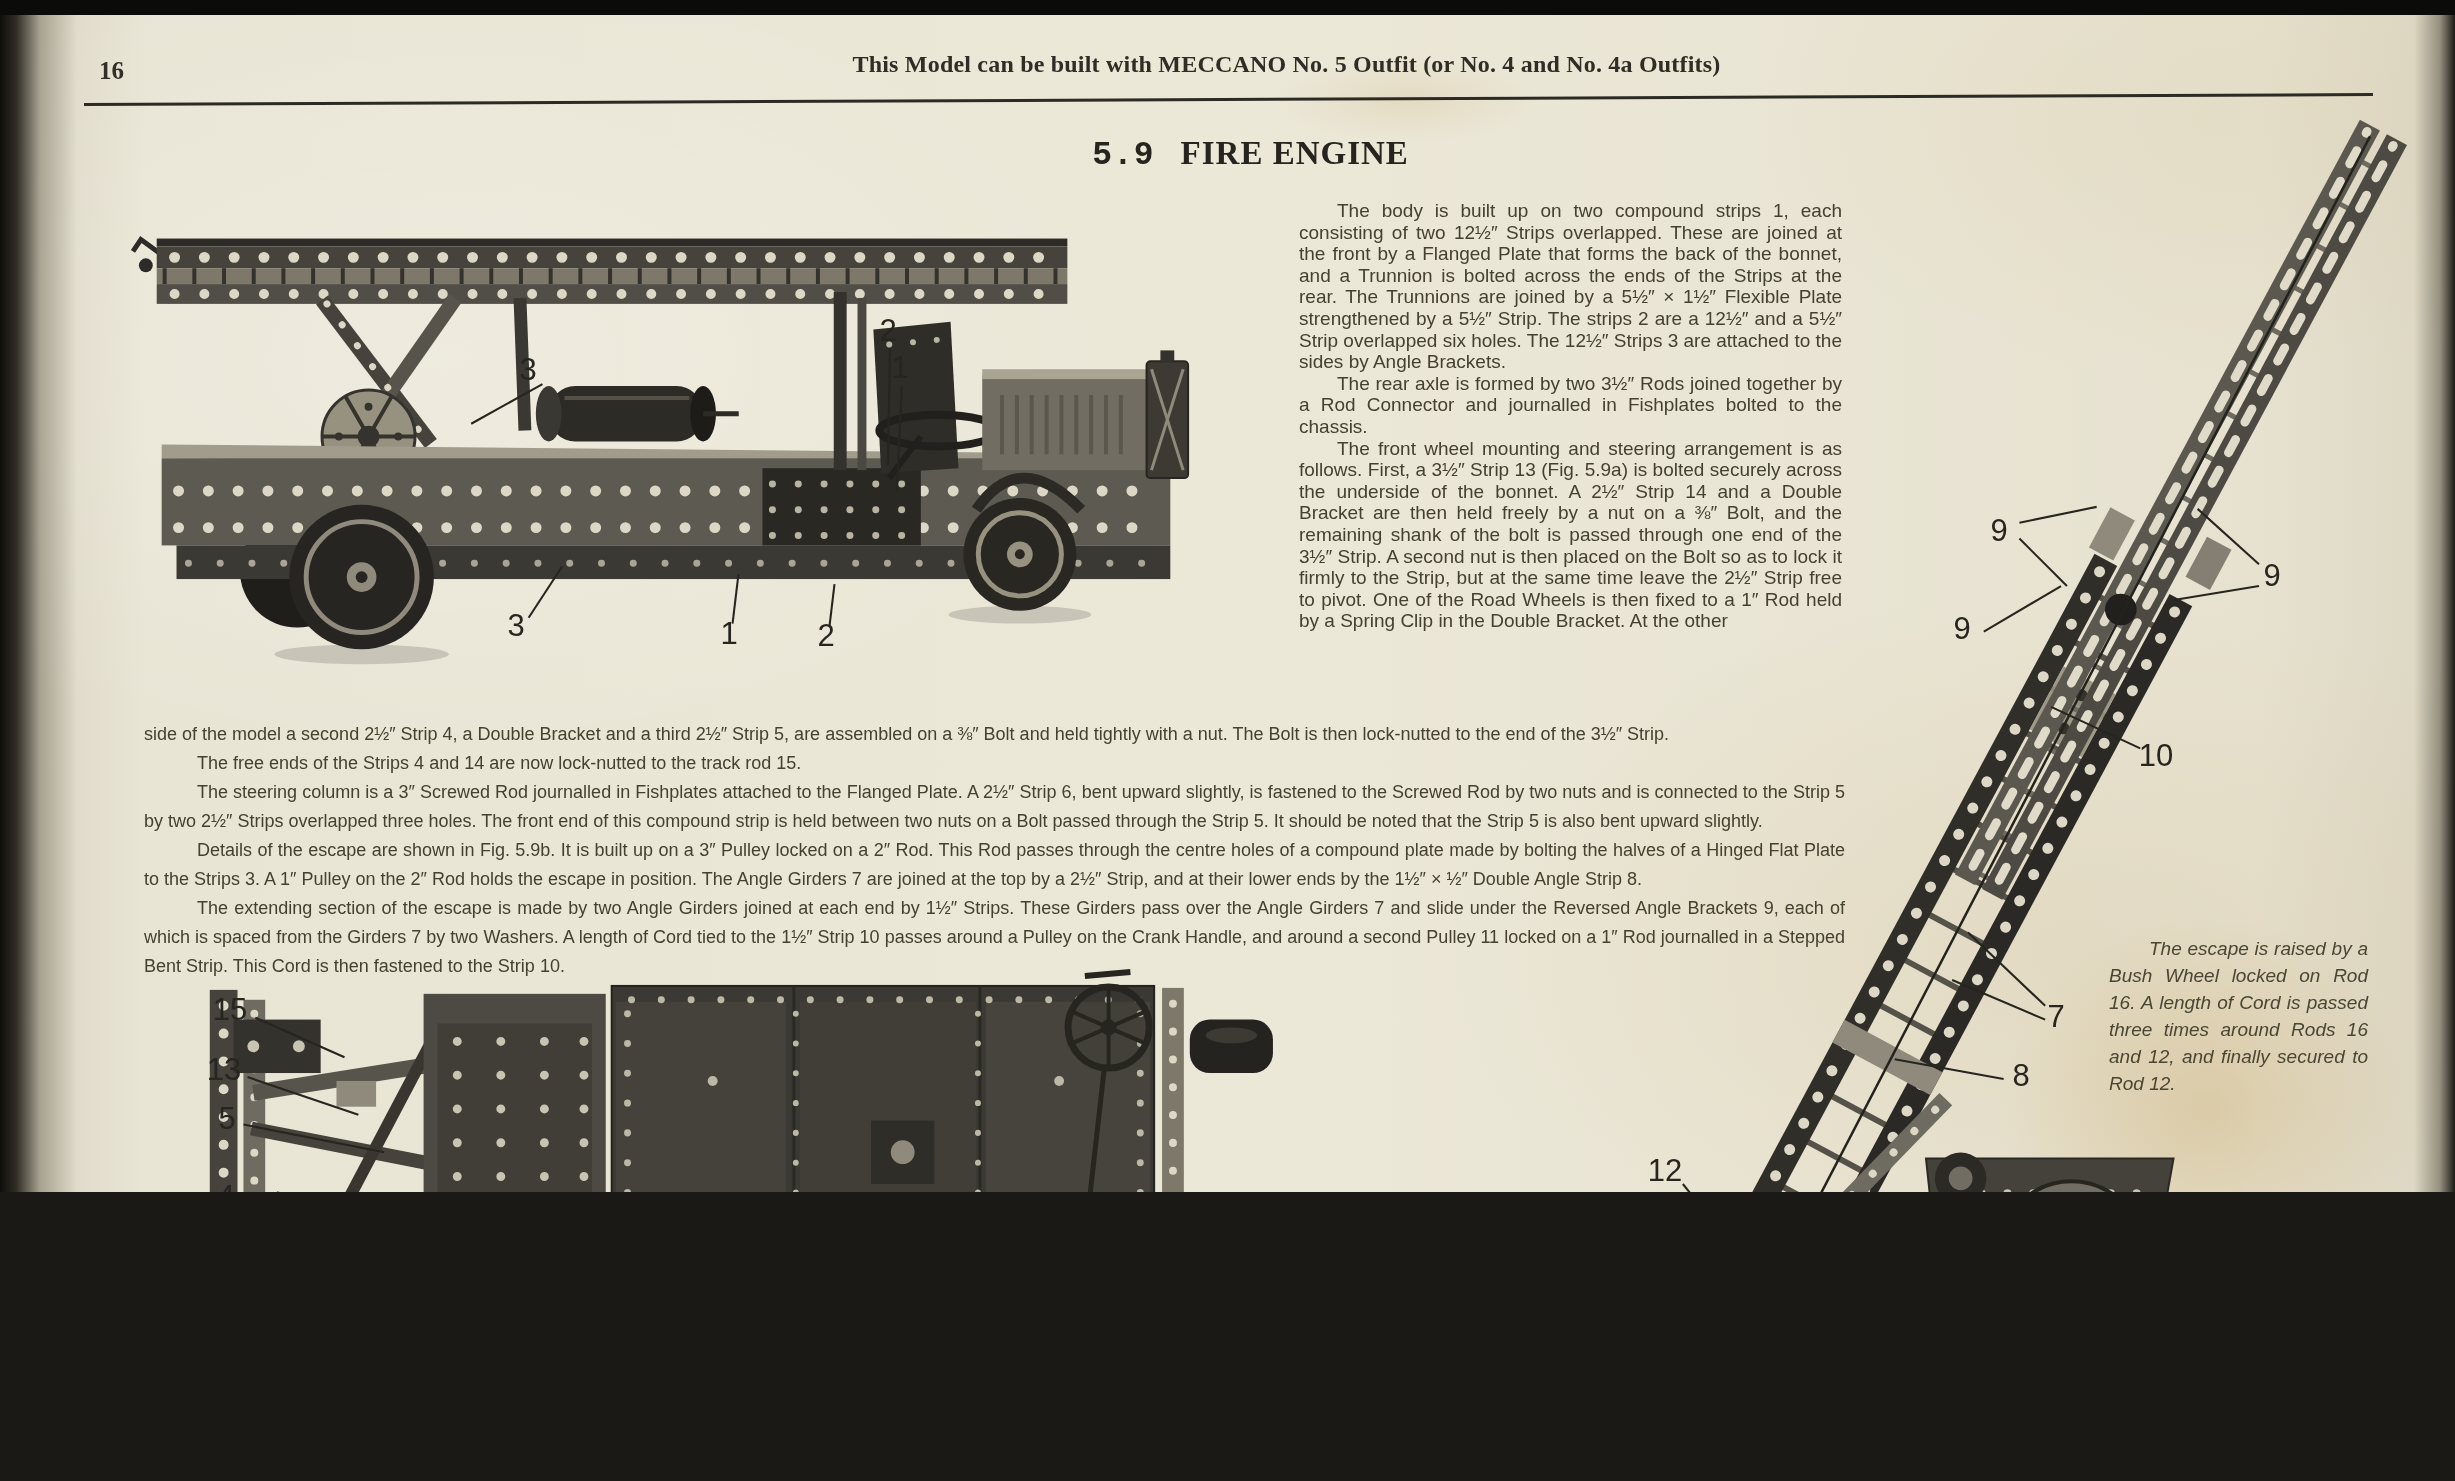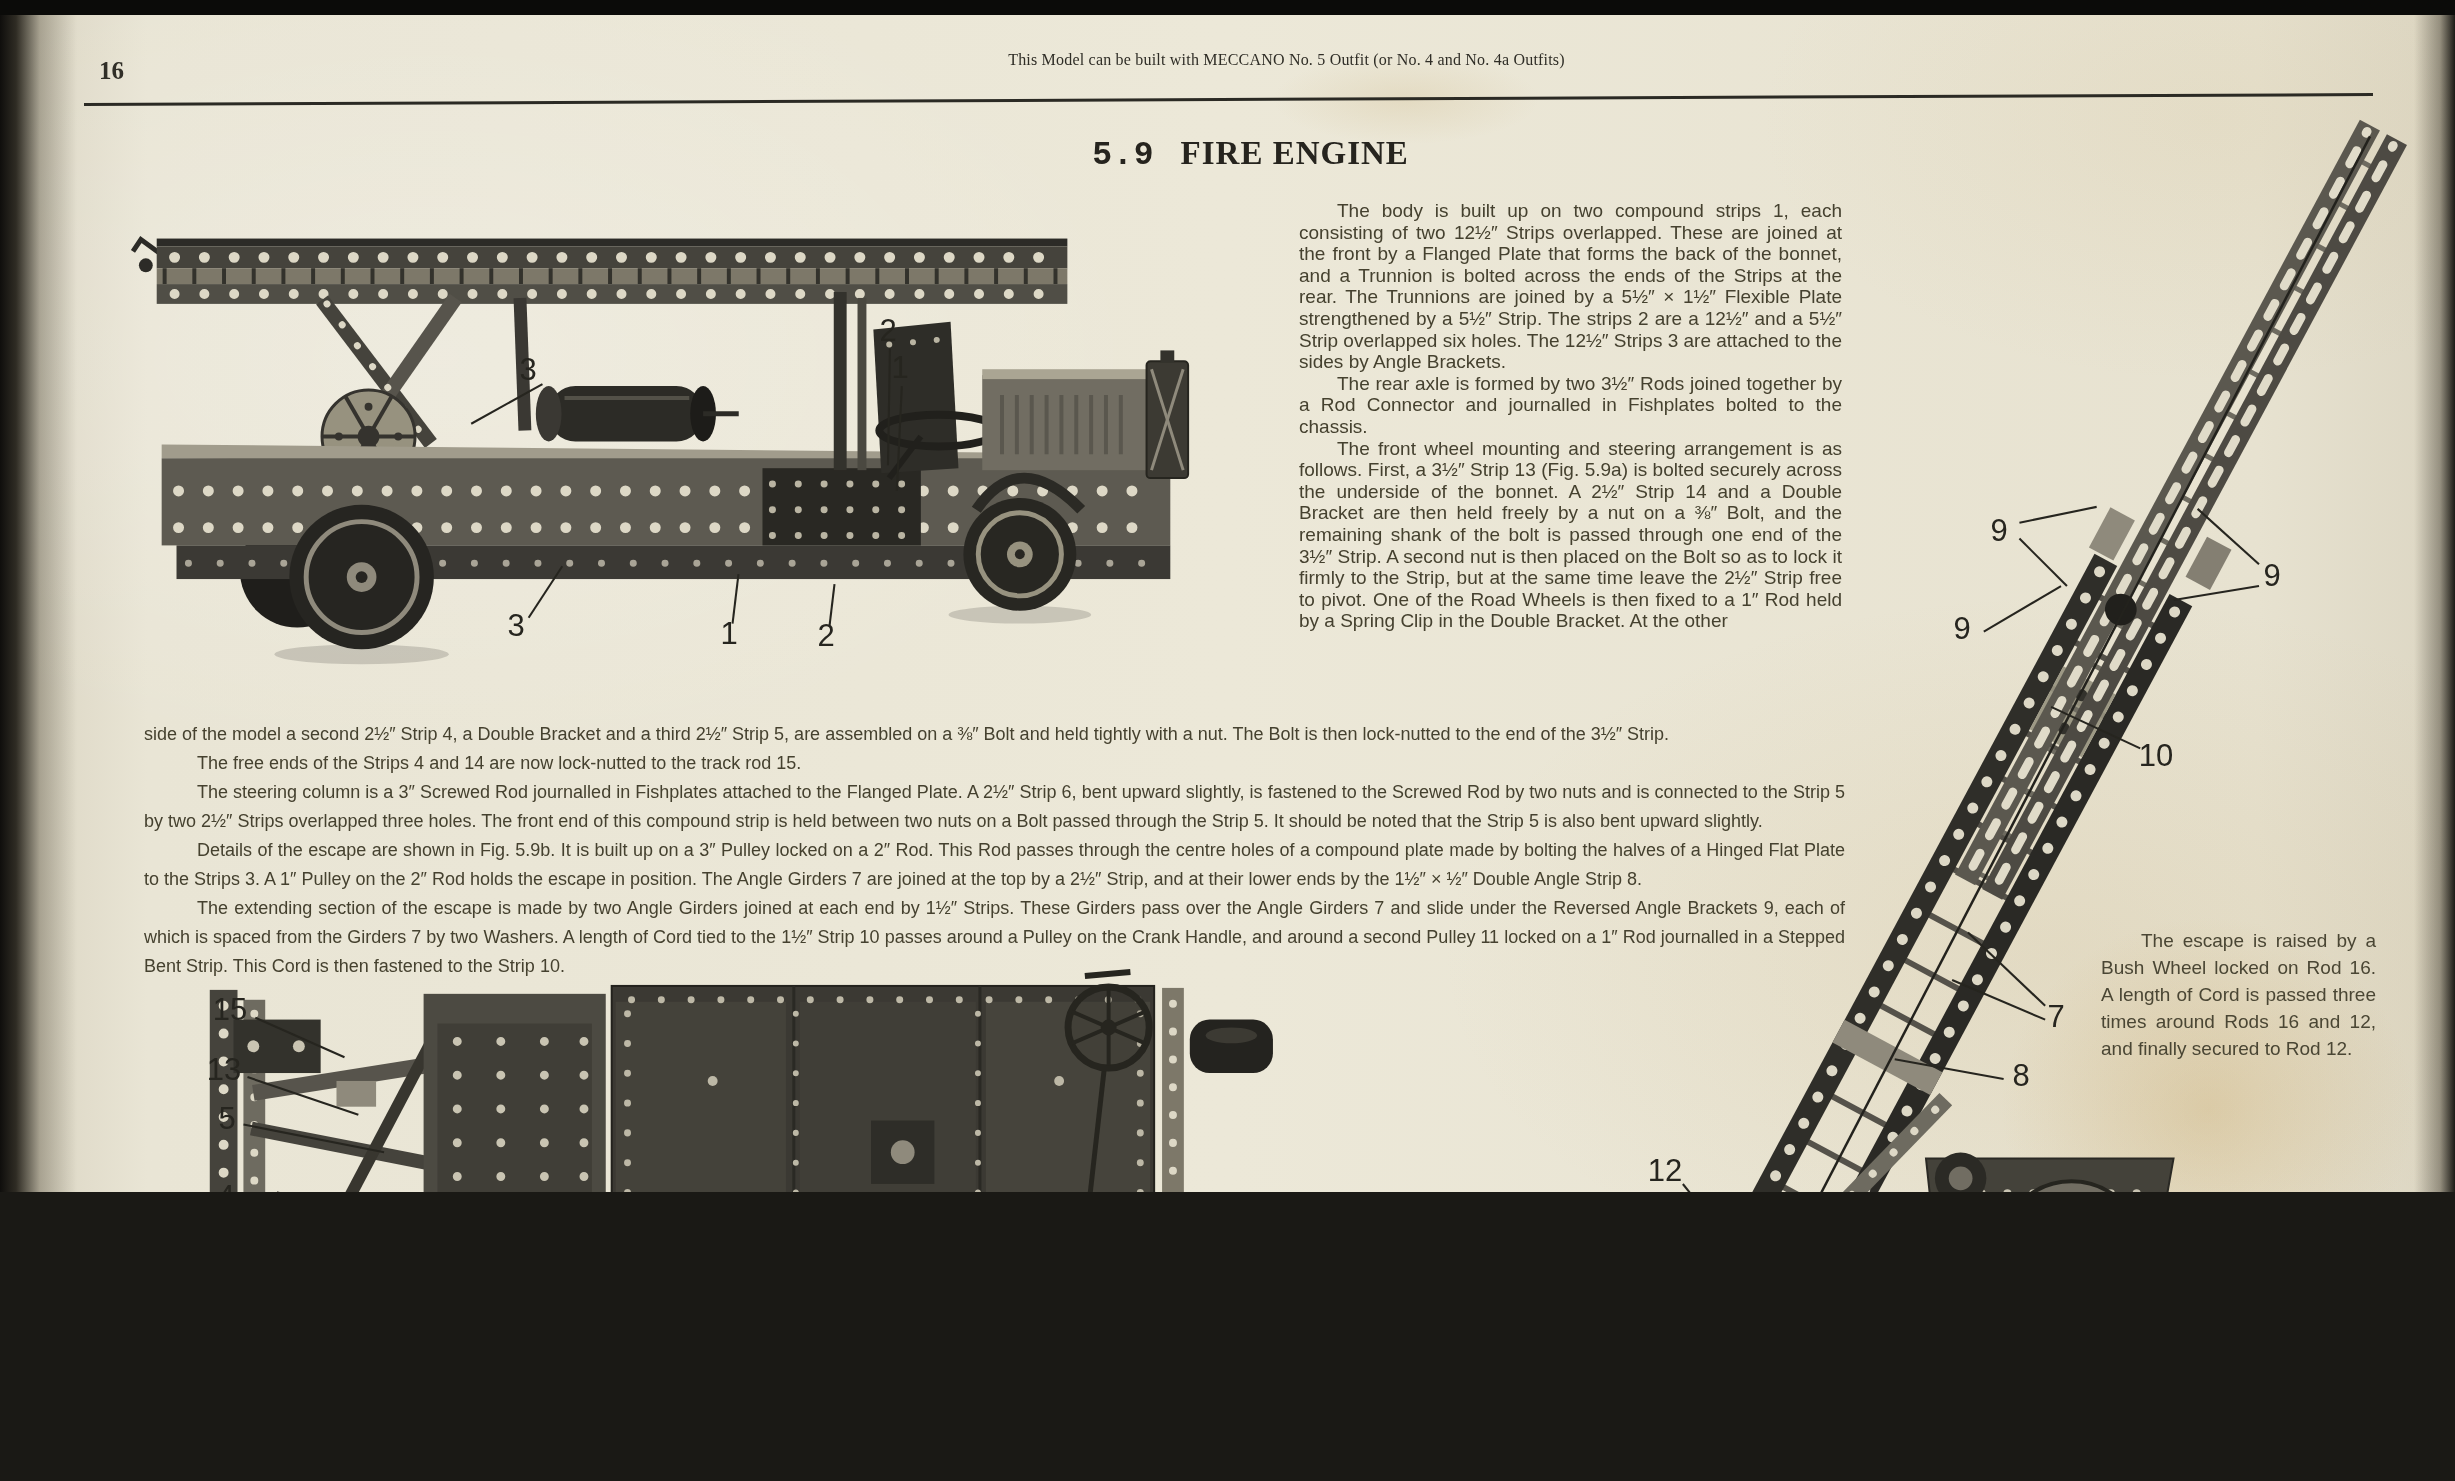--- a/index.html
+++ b/index.html
@@ -19,41 +19,41 @@
   .s3{left:1228px;top:40px;width:356px;height:119px;background:radial-gradient(closest-side,rgba(200,175,120,.22),rgba(200,175,120,0) 75%);}
   .s4{left:40px;top:1327px;width:455px;height:139px;background:radial-gradient(closest-side,rgba(120,110,85,.14),rgba(120,110,85,0) 75%);}
   .edge{position:absolute;pointer-events:none;}
   .edge-top{left:0;top:0;width:2455px;height:15px;background:#0b0b09;}
   .edge-bottom{left:0;top:1447px;width:2455px;height:34px;background:#0b0b09;}
   .edge-left{left:0;top:0;width:77px;height:1481px;background:linear-gradient(90deg,#0f0e0c 0px,#2f2c24 16px,rgba(82,76,60,.38) 40px,rgba(82,76,60,0) 77px);}
   .edge-right{left:2414px;top:0;width:42px;height:1481px;background:linear-gradient(270deg,#14130f 0px,rgba(62,57,45,.45) 16px,rgba(62,57,45,0) 42px);}
 
   .page-number{position:absolute;left:99px;top:57px;font-family:"Liberation Serif",serif;font-size:25px;font-weight:bold;color:#312f28;}
   .running-head{position:absolute;left:851px;top:51px;width:871px;text-align:center;
-    font-family:"Liberation Serif",serif;font-size:16px;font-weight:normal;color:#2f2d26;letter-spacing:0.2px;}
+    font-family:"Liberation Serif",serif;font-size:24px;font-weight:bold;color:#2f2d26;letter-spacing:0.2px;}
   .rule{position:absolute;background:#2b2a24;}
   .rule-top{left:84px;top:98px;width:2289px;height:3px;transform:rotate(-0.25deg);}
   .rule-bottom{left:84px;top:1410px;width:2289px;height:3px;transform:rotate(-0.12deg);}
 
   .model-title{position:absolute;left:1018px;top:135px;width:465px;text-align:center;
     font-family:"Liberation Serif",serif;font-size:33px;font-weight:bold;color:#26241e;letter-spacing:1px;}
   .model-title .sec{margin-right:26px;font-family:Liberation Mono, monospace;}
 
   .col-text{position:absolute;left:1299px;top:200px;width:543px;
     font-size:19px;line-height:21.6px;text-align:justify;color:#45412f;}
   .col-text p{margin:0;text-indent:38px;}
 
   .body-text{position:absolute;left:144px;top:720px;width:1701px;
     font-size:18px;line-height:29px;text-align:justify;color:#45412f;}
   .body-text p{margin:0;text-indent:53px;}
   .body-text p.cont{text-indent:0;}
 
   .side-note{position:absolute;left:2101px;top:927px;width:275px;
     font-size:19px;line-height:27px;text-align:justify;color:#4a4634;}
-  .side-note p{margin:0;text-indent:40px;}
+  .side-note p{margin:8px;text-indent:40px;font-style:italic;}
 
   .fig-caption{position:absolute;transform:translate(-50%,-50%);
     font-size:18px;color:#45412f;letter-spacing:0.5px;}
 
   .figure{position:absolute;}
   #leader-lines{position:absolute;left:0;top:0;pointer-events:none;}
   #leader-lines line{stroke:#26251f;stroke-width:2.1;}
   #callout-layer{position:absolute;left:0;top:0;width:100%;height:100%;pointer-events:none;}
   .co{position:absolute;transform:translate(-50%,-50%);font-size:31px;color:#26251f;
       font-family:"Liberation Sans",sans-serif;}

